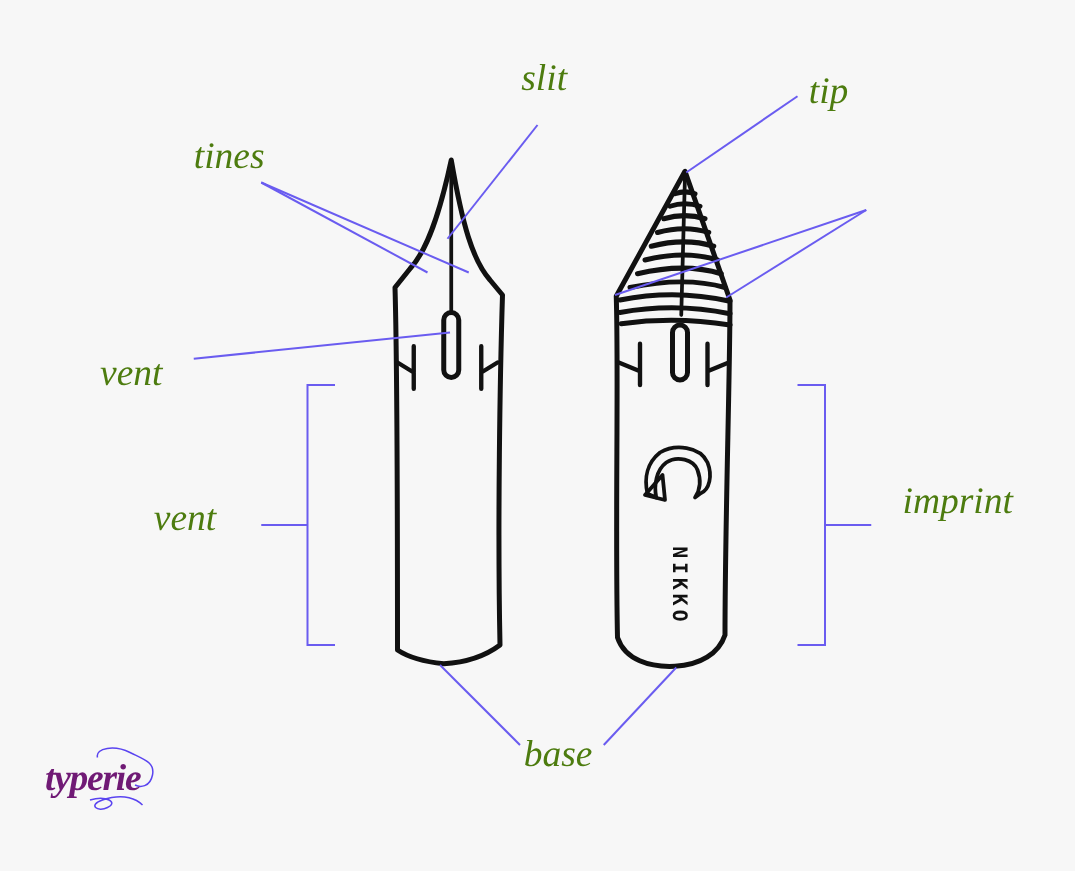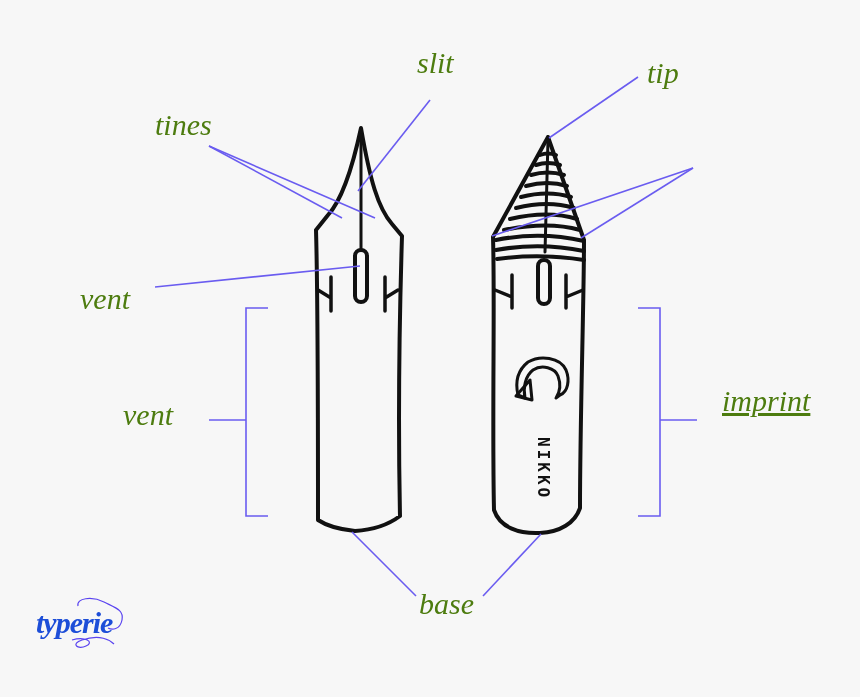--- a/index.html
+++ b/index.html
@@ -13,29 +13,29 @@
     .stage { position: absolute; left: 0; top: 0; width: 860px; height: 697px; }
     .label {
       position: absolute;
       font-family: "Liberation Serif", "DejaVu Serif", serif;
       font-style: italic;
       font-size: 30px;
       color: #4d7c0f;
       line-height: 1.1;
       white-space: nowrap;
     }
-    .label.center { text-align: left; text-decoration: underline; }
+    .label.center { text-align: left; }
     .brand {
       position: absolute;
       left: 36px; top: 606px;
       font-family: "Liberation Serif", "DejaVu Serif", serif;
       font-style: italic;
       font-weight: bold;
       font-size: 30px;
-      color: #1d4ed8;
+      color: #701a75;
       letter-spacing: -1px;
     }
     svg { position: absolute; left: 0; top: 0; }
   </style>
 </head>
 <body>
 
 <div class="stage">
 
   <svg width="860" height="697" viewBox="0 0 860 697">

